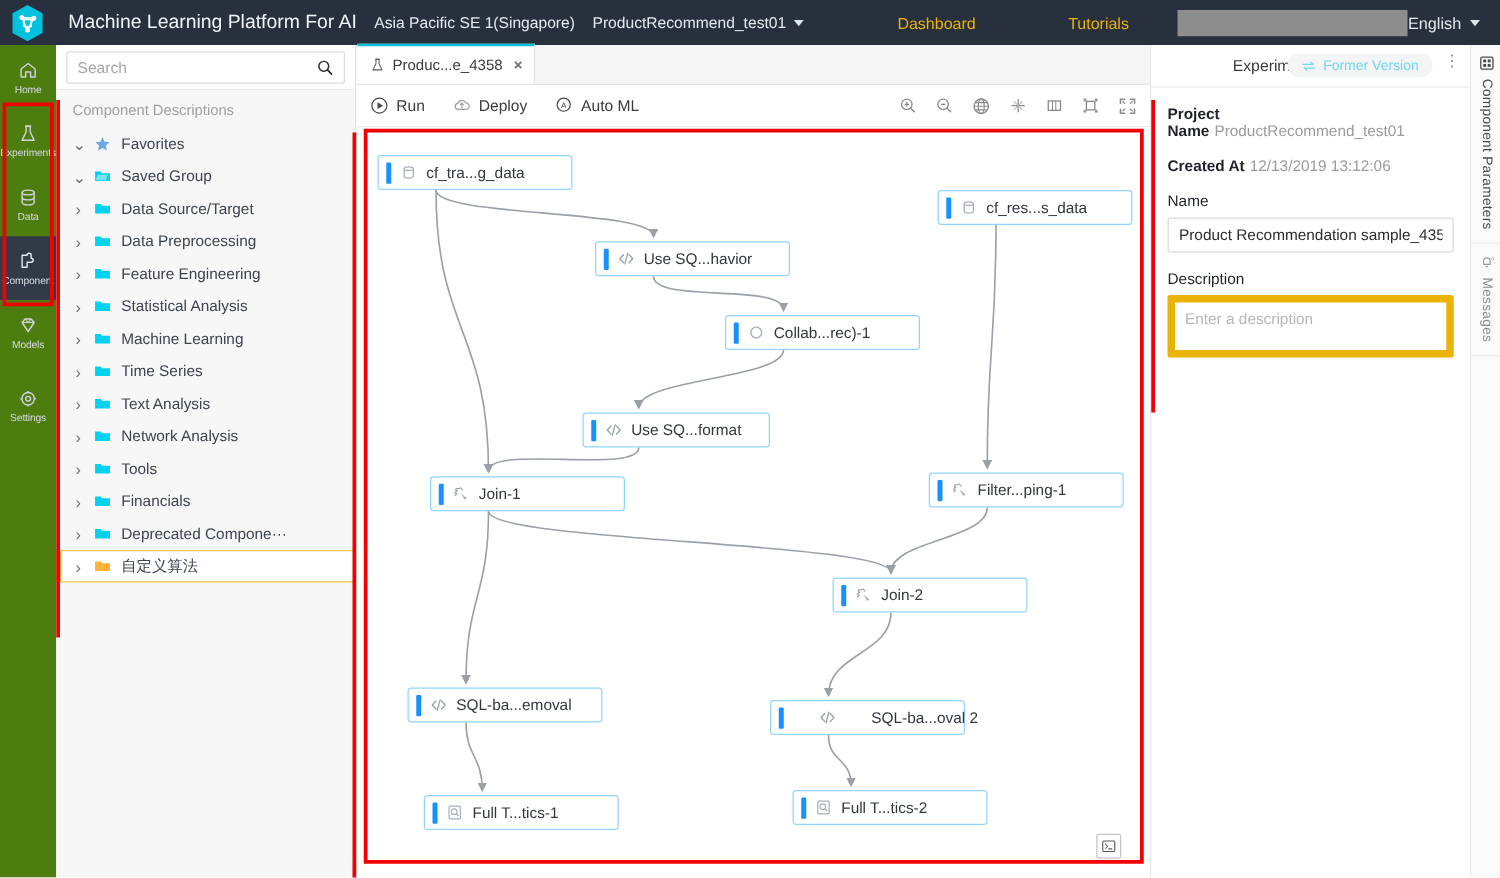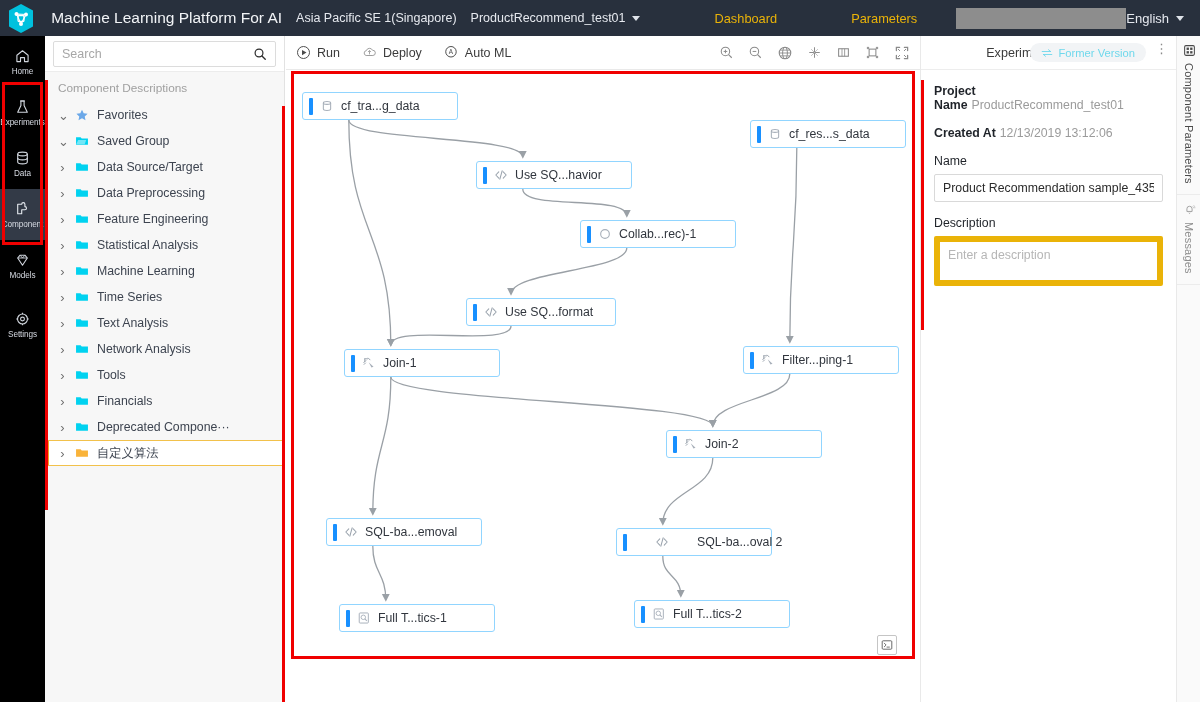--- a/index.html
+++ b/index.html
@@ -27,21 +27,21 @@
     color: #eab308; font-size: 12.8px; white-space: nowrap;
   }
   .navitem.active { background: #3b434f; color: #ffffff; }
   .nav-gap { flex: 0 0 58px; }
   .redact { width: 190px; height: 21px; background: #8d8d8d; margin-left: 22px; }
   .lang { margin-left: auto; margin-right: 16px; color: #e6e9ef; font-size: 13px; display: flex; align-items: center; gap: 7px; }
 
   
   .rail {
     position: absolute; left: 0; top: 36px; width: 45px; height: 666px;
-    background: #000000;
+    background: #4d7c0f;
   }
   .rail-item {
     width: 45px; height: 51px; display: flex; flex-direction: column;
     align-items: center; justify-content: center; gap: 3px; color: #c9ced8;
   }
   .rail-item.active { background: #333a47; }
   .rail-item .lbl { font-size: 8.2px; letter-spacing: -0.1px; color: #d6dae2; }
   .rail-item svg { display: block; }
   .rail-redbox {
     position: absolute; left: 2px; top: 46px; width: 41px; height: 163px;
@@ -158,21 +158,21 @@
       </svg>
     </div>
     <div class="app-title">Machine Learning Platform For AI</div>
     <div class="region">Asia Pacific SE 1(Singapore)</div>
     <div class="proj-sel">
       <span>ProductRecommend_test01</span>
       <i class="caret-dn"></i>
     </div>
     <div class="nav-gap"></div>
     <div class="navitem">Dashboard</div>
-    <div class="navitem" style="margin-left:40px">Parameters</div>
+    <div class="navitem" style="margin-left:40px">Tutorials</div>
     <div class="redact"></div>
     <div class="lang">
       <span>English</span>
       <i class="caret-dn"></i>
     </div>
   </div>
 
   <div class="rail">
     <div class="rail-item">
       <svg width="17" height="16" viewBox="0 0 20 20">
@@ -329,20 +329,30 @@
               <path d="M1.5 4.5 H8 L9.6 6.6 H18.5 V15.5 H1.5 Z" fill="#f9b33a"></path>
             </svg></span>
           <span>自定义算法</span>
         </div>
       </div>
     <div class="panel-redline-l"></div>
     <div class="panel-redline-r"></div>
   </div>
 
   <div class="editor">
+    <div class="tabstrip">
+      <div class="etab">
+        <svg width="12" height="12" viewBox="0 0 20 20">
+          <path d="M8 2.5 V8 L4 16.5 H16 L12 8 V2.5 Z" fill="none" stroke="#5a5a5a" stroke-width="1.4" stroke-linejoin="round"></path>
+          <line x1="7" y1="2.5" x2="13" y2="2.5" stroke="#5a5a5a" stroke-width="1.4"></line>
+        </svg>
+        <span>Produc...e_4358</span>
+        <span class="tab-close">×</span>
+      </div>
+    </div>
 
     <div class="toolbar">
       <div class="tbtn">
         <svg width="15" height="15" viewBox="0 0 20 20">
           <circle cx="10" cy="10" r="8" fill="none" stroke="#4a4a4a" stroke-width="1.3"></circle>
           <path d="M8 6.5 L14 10 L8 13.5 Z" fill="#4a4a4a"></path>
         </svg>
         <span>Run</span>
       </div>
       <div class="tbtn">

